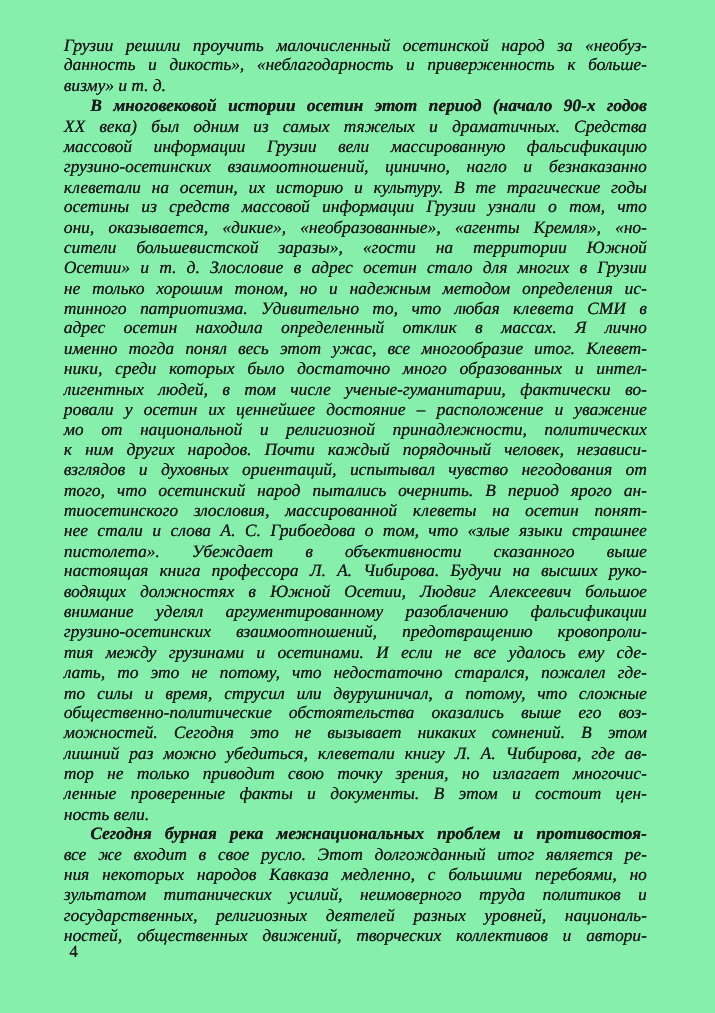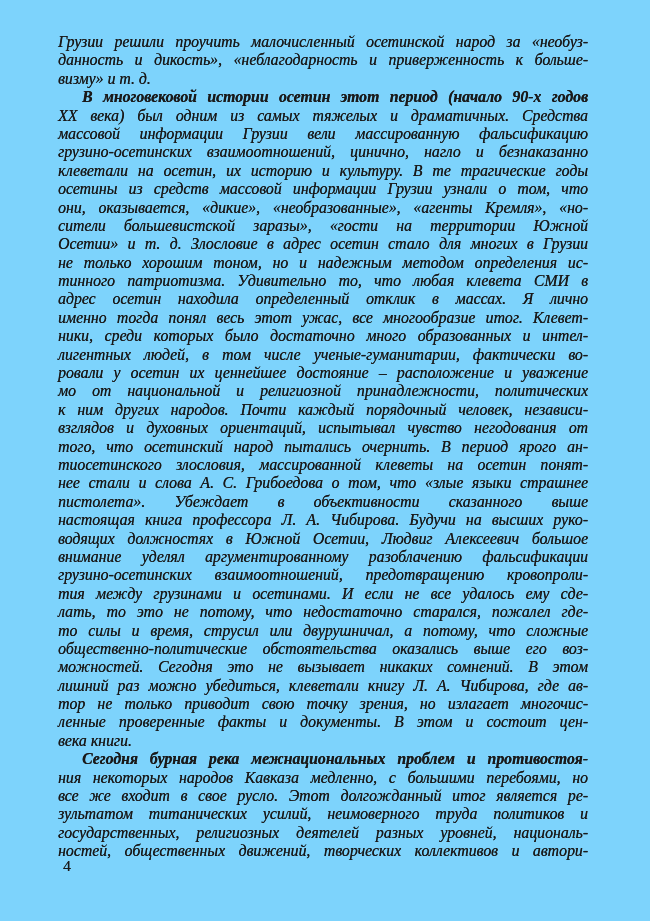--- a/index.html
+++ b/index.html
@@ -4,21 +4,21 @@
 <style>
   html, body {
     margin: 0;
     padding: 0;
     background: #ffffff;
   }
   .page {
     position: relative;
     width: 650px;
     height: 921px;
-    background: #7dd3fc;
+    background: #86efac;
     overflow: hidden;
     font-family: "Liberation Serif", "DejaVu Serif", serif;
     color: #1a1a1a;
   }
   .text-block {
     position: absolute;
     left: 58px;
     top: 33px;
     width: 530px;
     font-style: italic;
@@ -86,22 +86,22 @@
       <div class="line">внимание уделял аргументированному разоблачению фальсификации</div>
       <div class="line">грузино-осетинских взаимоотношений, предотвращению кровопроли-</div>
       <div class="line">тия между грузинами и осетинами. И если не все удалось ему сде-</div>
       <div class="line">лать, то это не потому, что недостаточно старался, пожалел где-</div>
       <div class="line">то силы и время, струсил или двурушничал, а потому, что сложные</div>
       <div class="line">общественно-политические обстоятельства оказались выше его воз-</div>
       <div class="line">можностей. Сегодня это не вызывает никаких сомнений. В этом</div>
       <div class="line">лишний раз можно убедиться, клеветали книгу Л. А. Чибирова, где ав-</div>
       <div class="line">тор не только приводит свою точку зрения, но излагает многочис-</div>
       <div class="line">ленные проверенные факты и документы. В этом и состоит цен-</div>
-      <div class="line para-end">века книги.</div>
+      <div class="line para-end">ность вели.</div>
       <div class="line indent">Сегодня бурная река межнациональных проблем и противостоя-</div>
+      <div class="line">все же входит в свое русло. Этот долгожданный итог является ре-</div>
       <div class="line">ния некоторых народов Кавказа медленно, с большими перебоями, но</div>
-      <div class="line">все же входит в свое русло. Этот долгожданный итог является ре-</div>
       <div class="line">зультатом титанических усилий, неимоверного труда политиков и</div>
       <div class="line">государственных, религиозных деятелей разных уровней, националь-</div>
       <div class="line">ностей, общественных движений, творческих коллективов и автори-</div>
     </div>
   <div class="page-number">4</div>
 </div>
 
 </body></html>

